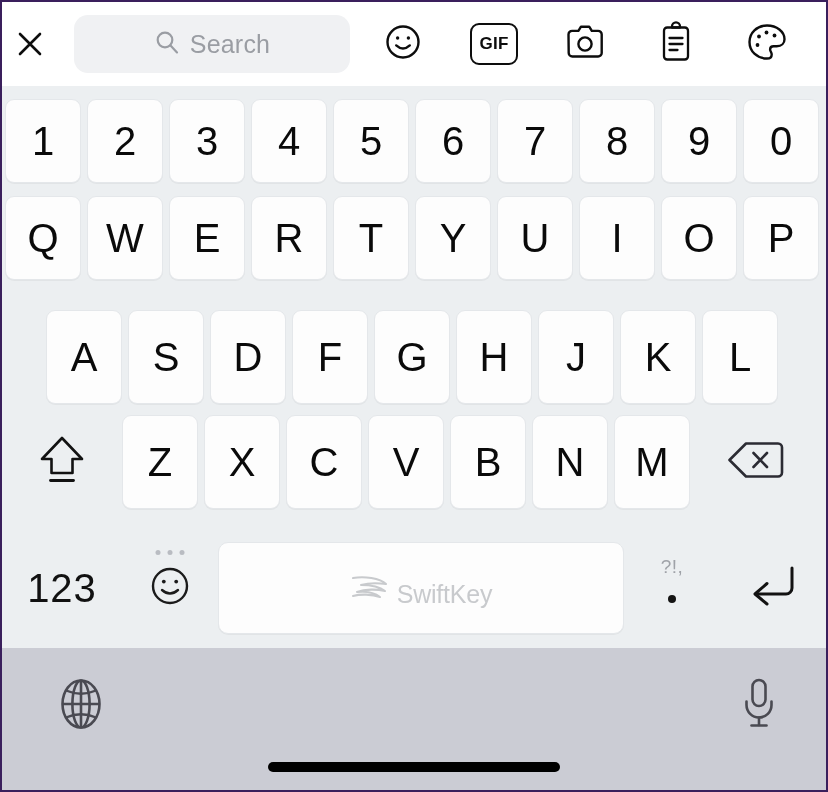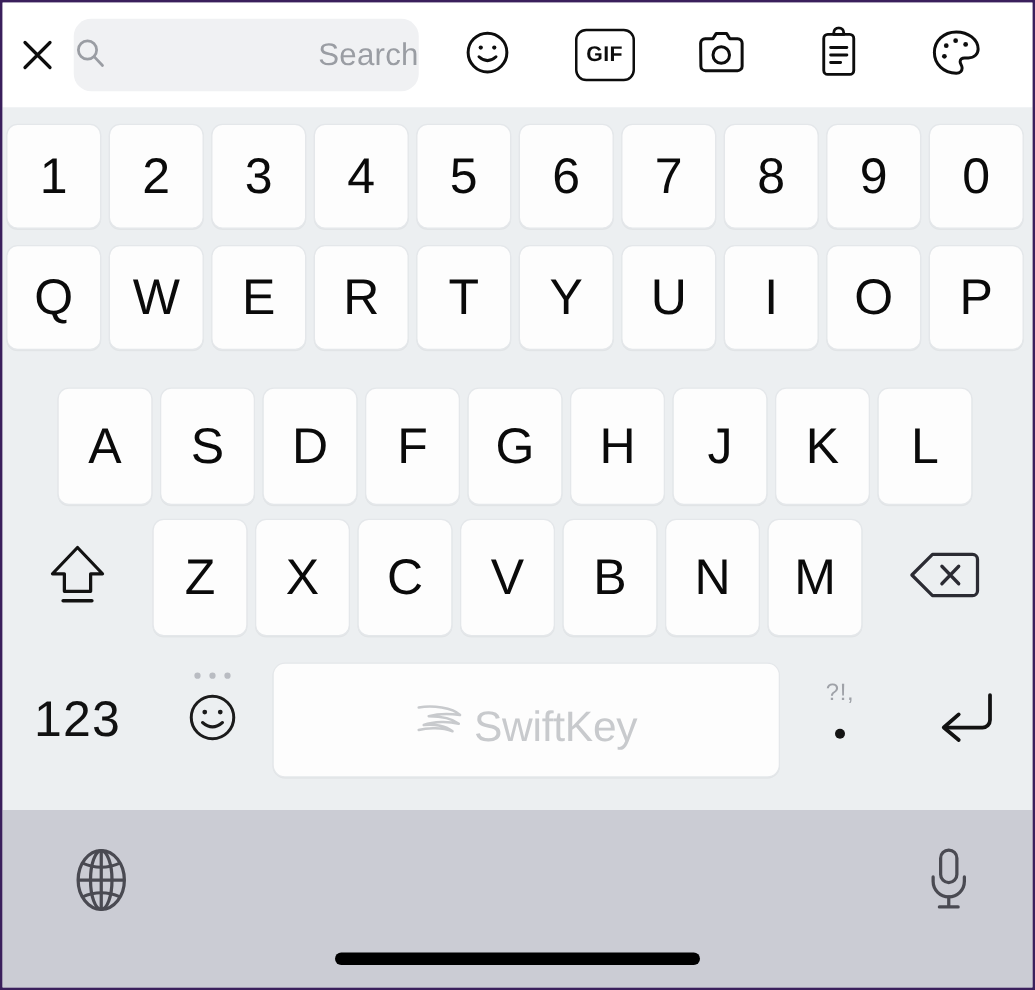--- a/index.html
+++ b/index.html
@@ -29,23 +29,23 @@
     width:56px;height:84px;
     display:flex;align-items:center;justify-content:center;
     flex:0 0 auto;
   }
   .tb-close svg{display:block;}
   .search-pill{
     flex:0 0 auto;
     width:276px;height:58px;
     background:#f0f1f3;
     border-radius:14px;
-    display:flex;align-items:center;justify-content:space-between;
+    display:flex;align-items:center;justify-content:center;
     gap:10px;
-    margin-left:1px;
+    margin-left:16px;
   }
   .search-pill .s-label{
     font-size:25px;color:#9a9da3;letter-spacing:.2px;
   }
   .tb-icons{
     flex:1 1 auto;display:flex;align-items:center;
     justify-content:space-around;
     padding:0 14px 0 8px;height:84px;
   }
   .tb-icon{
@@ -62,21 +62,21 @@
   
   .kb{
     position:absolute;left:0;top:84px;width:824px;height:562px;
     background:#eceff1;
   }
   .row{position:absolute;left:0;width:824px;display:flex;}
   .row1{top:13px;height:84px;}
   .row2{top:110px;height:84px;}
   .row3{top:224px;height:94px;}
   .row4{top:329px;height:94px;}
-  .row5{top:440px;height:100px;}
+  .row5{top:452px;height:100px;}
 
   .key{
     background:#fdfdfd;
     border:1px solid #e4e7ea;
     border-radius:9px;
     box-shadow:0 1px 0 rgba(0,0,0,0.045);
     display:flex;align-items:center;justify-content:center;
     color:#0a0a0a;
     box-sizing:border-box;
     font-weight:400;
@@ -113,21 +113,21 @@
     display:flex;gap:7px;
   }
   .emoji-dots i{width:5px;height:5px;border-radius:50%;background:#b9bcc2;display:block;}
   .space-key{
     width:406px;height:92px;
     background:#fdfdfd;border:1px solid #e4e7ea;border-radius:10px;
     box-shadow:0 1px 0 rgba(0,0,0,0.045);
     display:flex;align-items:center;justify-content:center;gap:7px;
     box-sizing:border-box;
   }
-  .sk-word{font-size:34px;color:#c8cacd;letter-spacing:-.2px;margin-top:12px;}
+  .sk-word{font-size:25px;color:#c8cacd;letter-spacing:-.2px;margin-top:12px;}
   .kpunct{
     width:96px;height:100px;position:relative;
     display:flex;align-items:center;justify-content:center;
   }
   .punct-top{
     position:absolute;top:18px;left:50%;transform:translateX(-50%);
     font-size:19px;color:#9fa2a8;letter-spacing:.5px;
   }
   .punct-dot{
     width:8px;height:8px;border-radius:50%;background:#141414;

